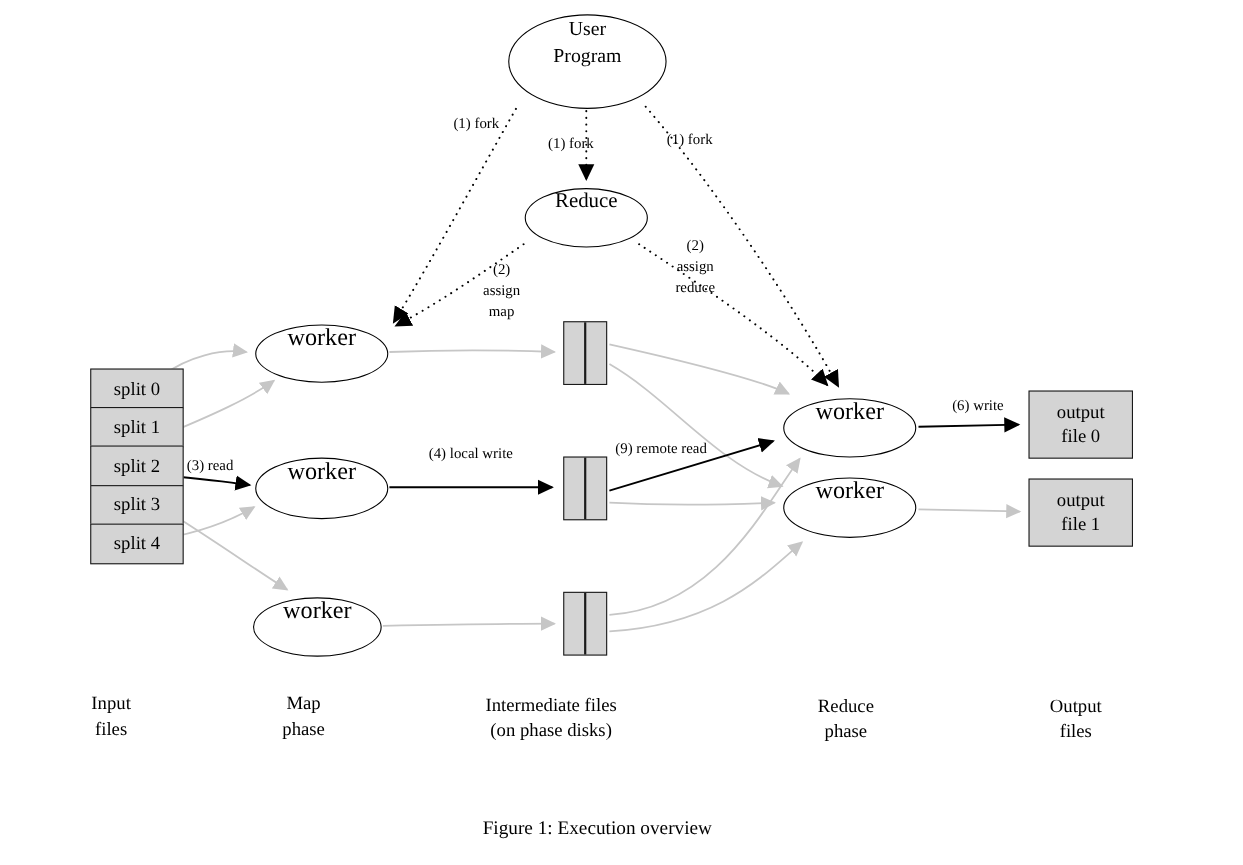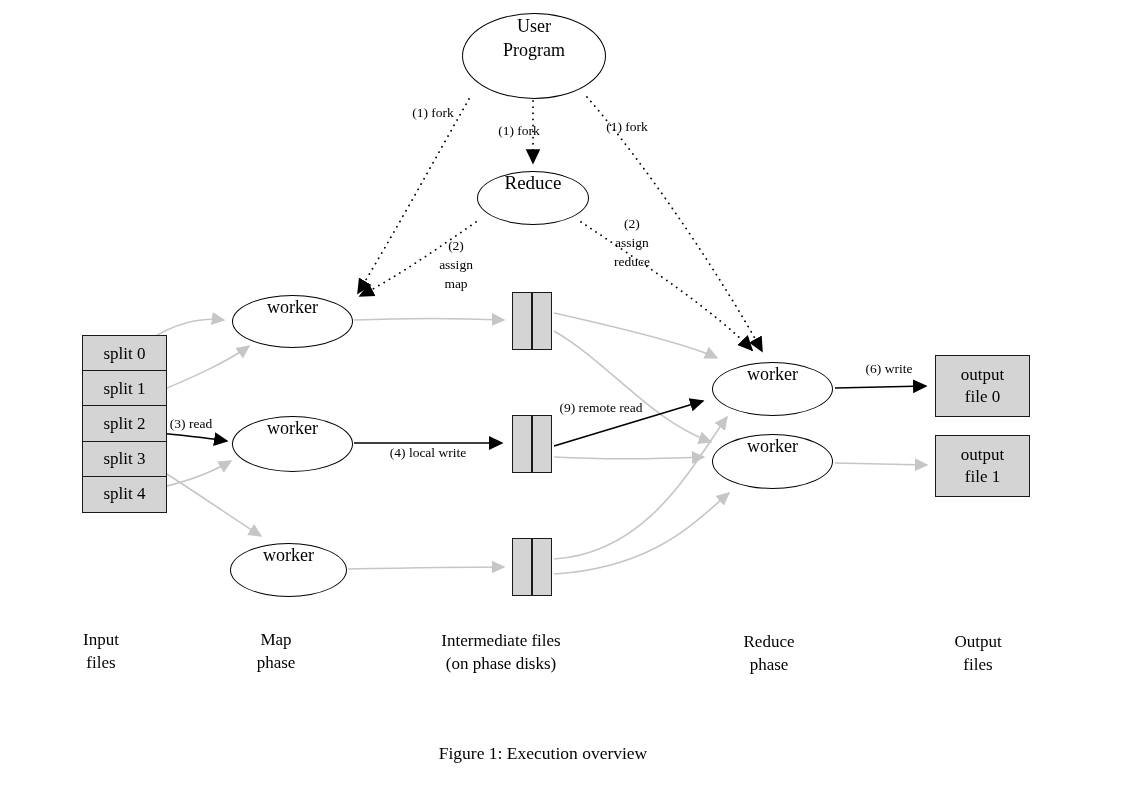--- a/index.html
+++ b/index.html
@@ -17,21 +17,21 @@
     left: 0; top: 0;
     width: 1130px; height: 786px;
     pointer-events: none;
   }
   .node { position: absolute; display: flex; align-items: flex-start; justify-content: center; }
   .ellipse {
     border: 1.6px solid #000;
     border-radius: 50%;
     background: #ffffff;
     text-align: center;
-    font-size: 18px;
+    font-size: 22px;
     line-height: 22px;
   }
   .ellipse.big { font-size: 18px; line-height: 24px; }
   .ellipse.master { font-size: 19px; }
   .rectstack { position: absolute; left: 62px; top: 335px; width: 85px; padding-left: 20px; }
   .splitcell {
     width: 85px; height: 37px;
     margin-top: -1.8px;
     border: 1.8px solid #1a1a1a;
     background: #d4d4d4;
@@ -205,21 +205,21 @@
     <div>assign</div>
     <div>map</div>
   </div>
   <div class="elabel" style="left:632px; top:242px;">
     <div>(2)</div>
     <div>assign</div>
     <div>reduce</div>
   </div>
 
   <div class="elabel" style="left:191px; top:423px;">(3) read</div>
-  <div class="elabel" style="left:428px; top:452px;">(4) local write</div>
+  <div class="elabel" style="left:428px; top:412px;">(4) local write</div>
   <div class="elabel" style="left:601px; top:407px;">(9) remote read</div>
   <div class="elabel" style="left:889px; top:368px;">(6) write</div>
 
   <div class="plabel" style="left:101px; top:651px;">
     <div>Input</div>
     <div>files</div>
   </div>
   <div class="plabel" style="left:276px; top:651px;">
     <div>Map</div>
     <div>phase</div>

